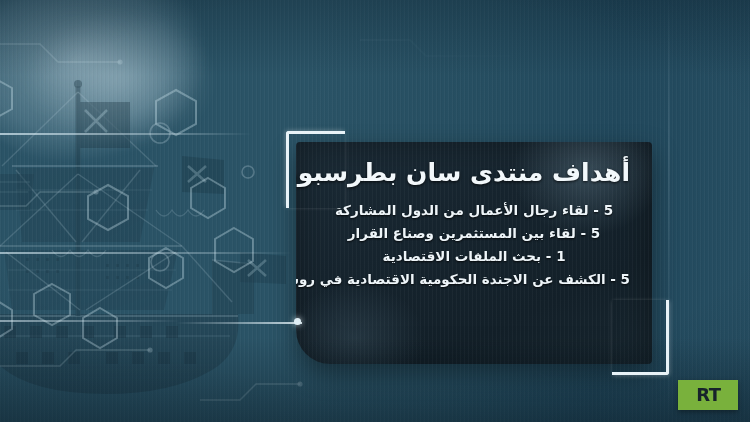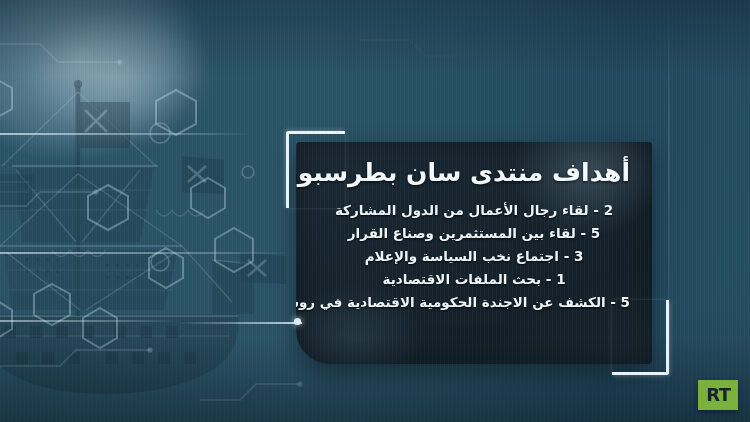--- a/index.html
+++ b/index.html
@@ -157,21 +157,21 @@
     background:linear-gradient(90deg,rgba(220,238,246,.55),rgba(220,238,246,.22) 72%,rgba(220,238,246,0));
   }
   .vline-r{
     position:absolute;z-index:2;left:668px;top:0;width:2px;height:422px;
     background:linear-gradient(180deg,rgba(200,224,236,0),rgba(200,224,236,.12) 35%,rgba(200,224,236,0));
   }
 
   
   #rt-logo{
     position:absolute;z-index:7;right:12px;bottom:12px;
-    width:40px;height:30px;
+    width:60px;height:30px;
     background:#79b13c;
     display:flex;align-items:center;justify-content:center;
     box-shadow:0 2px 5px rgba(0,0,0,.35);
   }
   #rt-logo .rt-text{
     color:#17222b;
     font-family:"DejaVu Sans","Liberation Sans",sans-serif;
     font-weight:bold;
     font-size:17px;
     letter-spacing:-.5px;
@@ -350,23 +350,22 @@
   <div class="connector"></div>
   <div class="connector-node"></div>
 
   <div class="bracket bracket-tl"></div>
   <div class="bracket bracket-br"></div>
 
   <div id="panel">
     <div class="panel-inner">
       <div class="panel-title">أهداف منتدى سان بطرسبورغ</div>
       <ul class="list">
-        <li>2 - لقاء رجال الأعمال من الدول المشاركة</li>
+        <li>5 - لقاء رجال الأعمال من الدول المشاركة</li>
         <li>5 - لقاء بين المستثمرين وصناع القرار</li>
-        <li>3 - اجتماع نخب السياسة والإعلام</li>
         <li>1 - بحث الملفات الاقتصادية</li>
         <li>5 - الكشف عن الاجندة الحكومية الاقتصادية في روسيا</li>
       </ul>
     </div>
   </div>
 
   <div id="rt-logo">
     <span class="rt-text">RT</span>
   </div>
 

